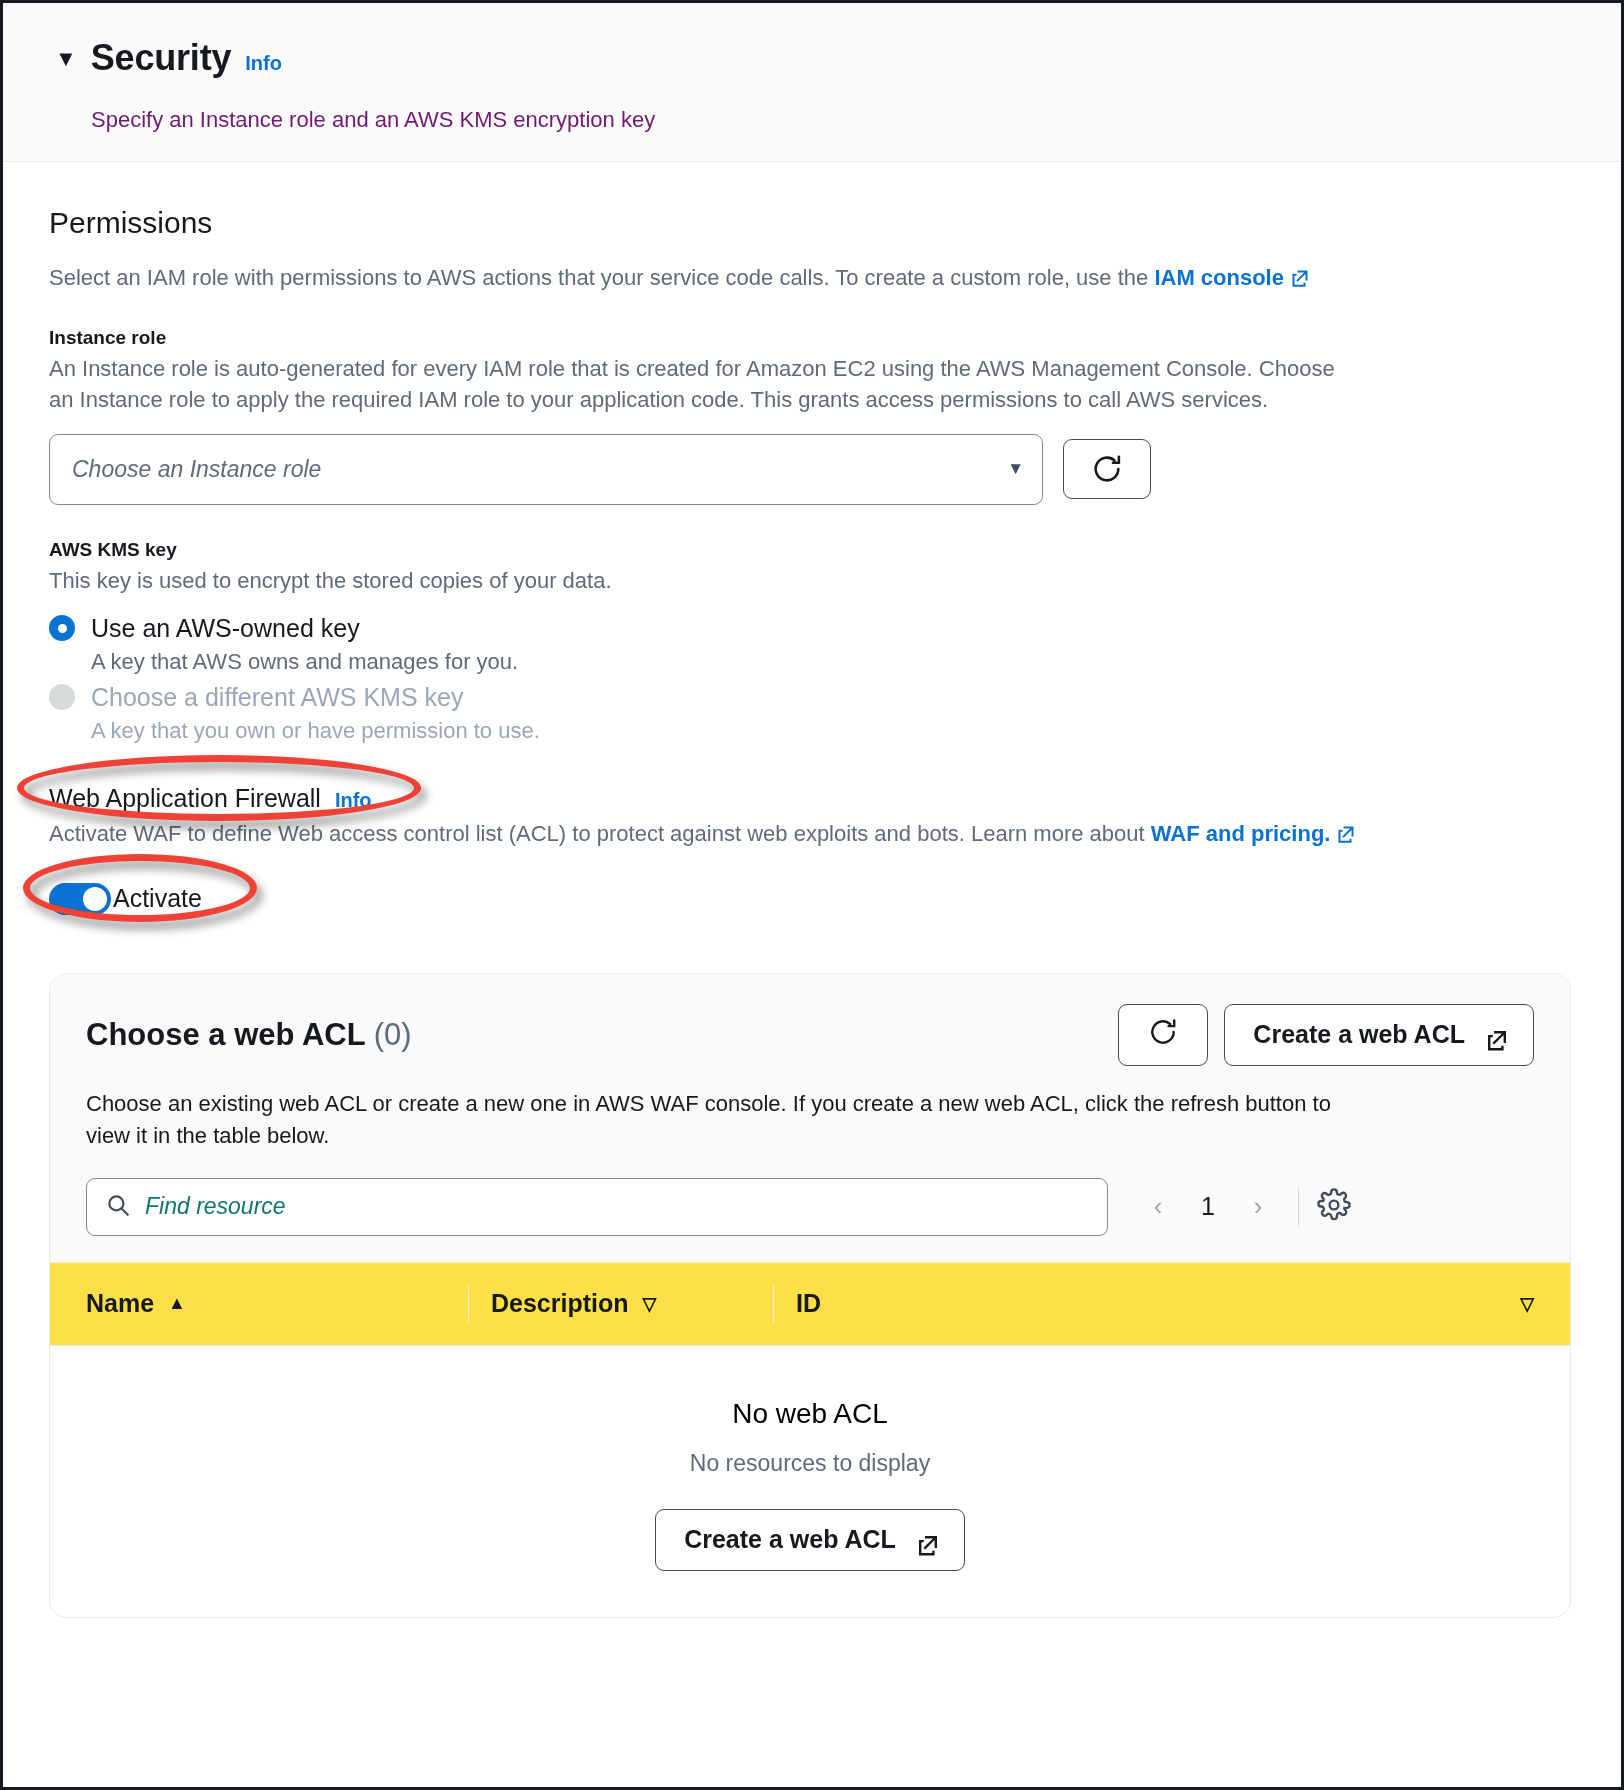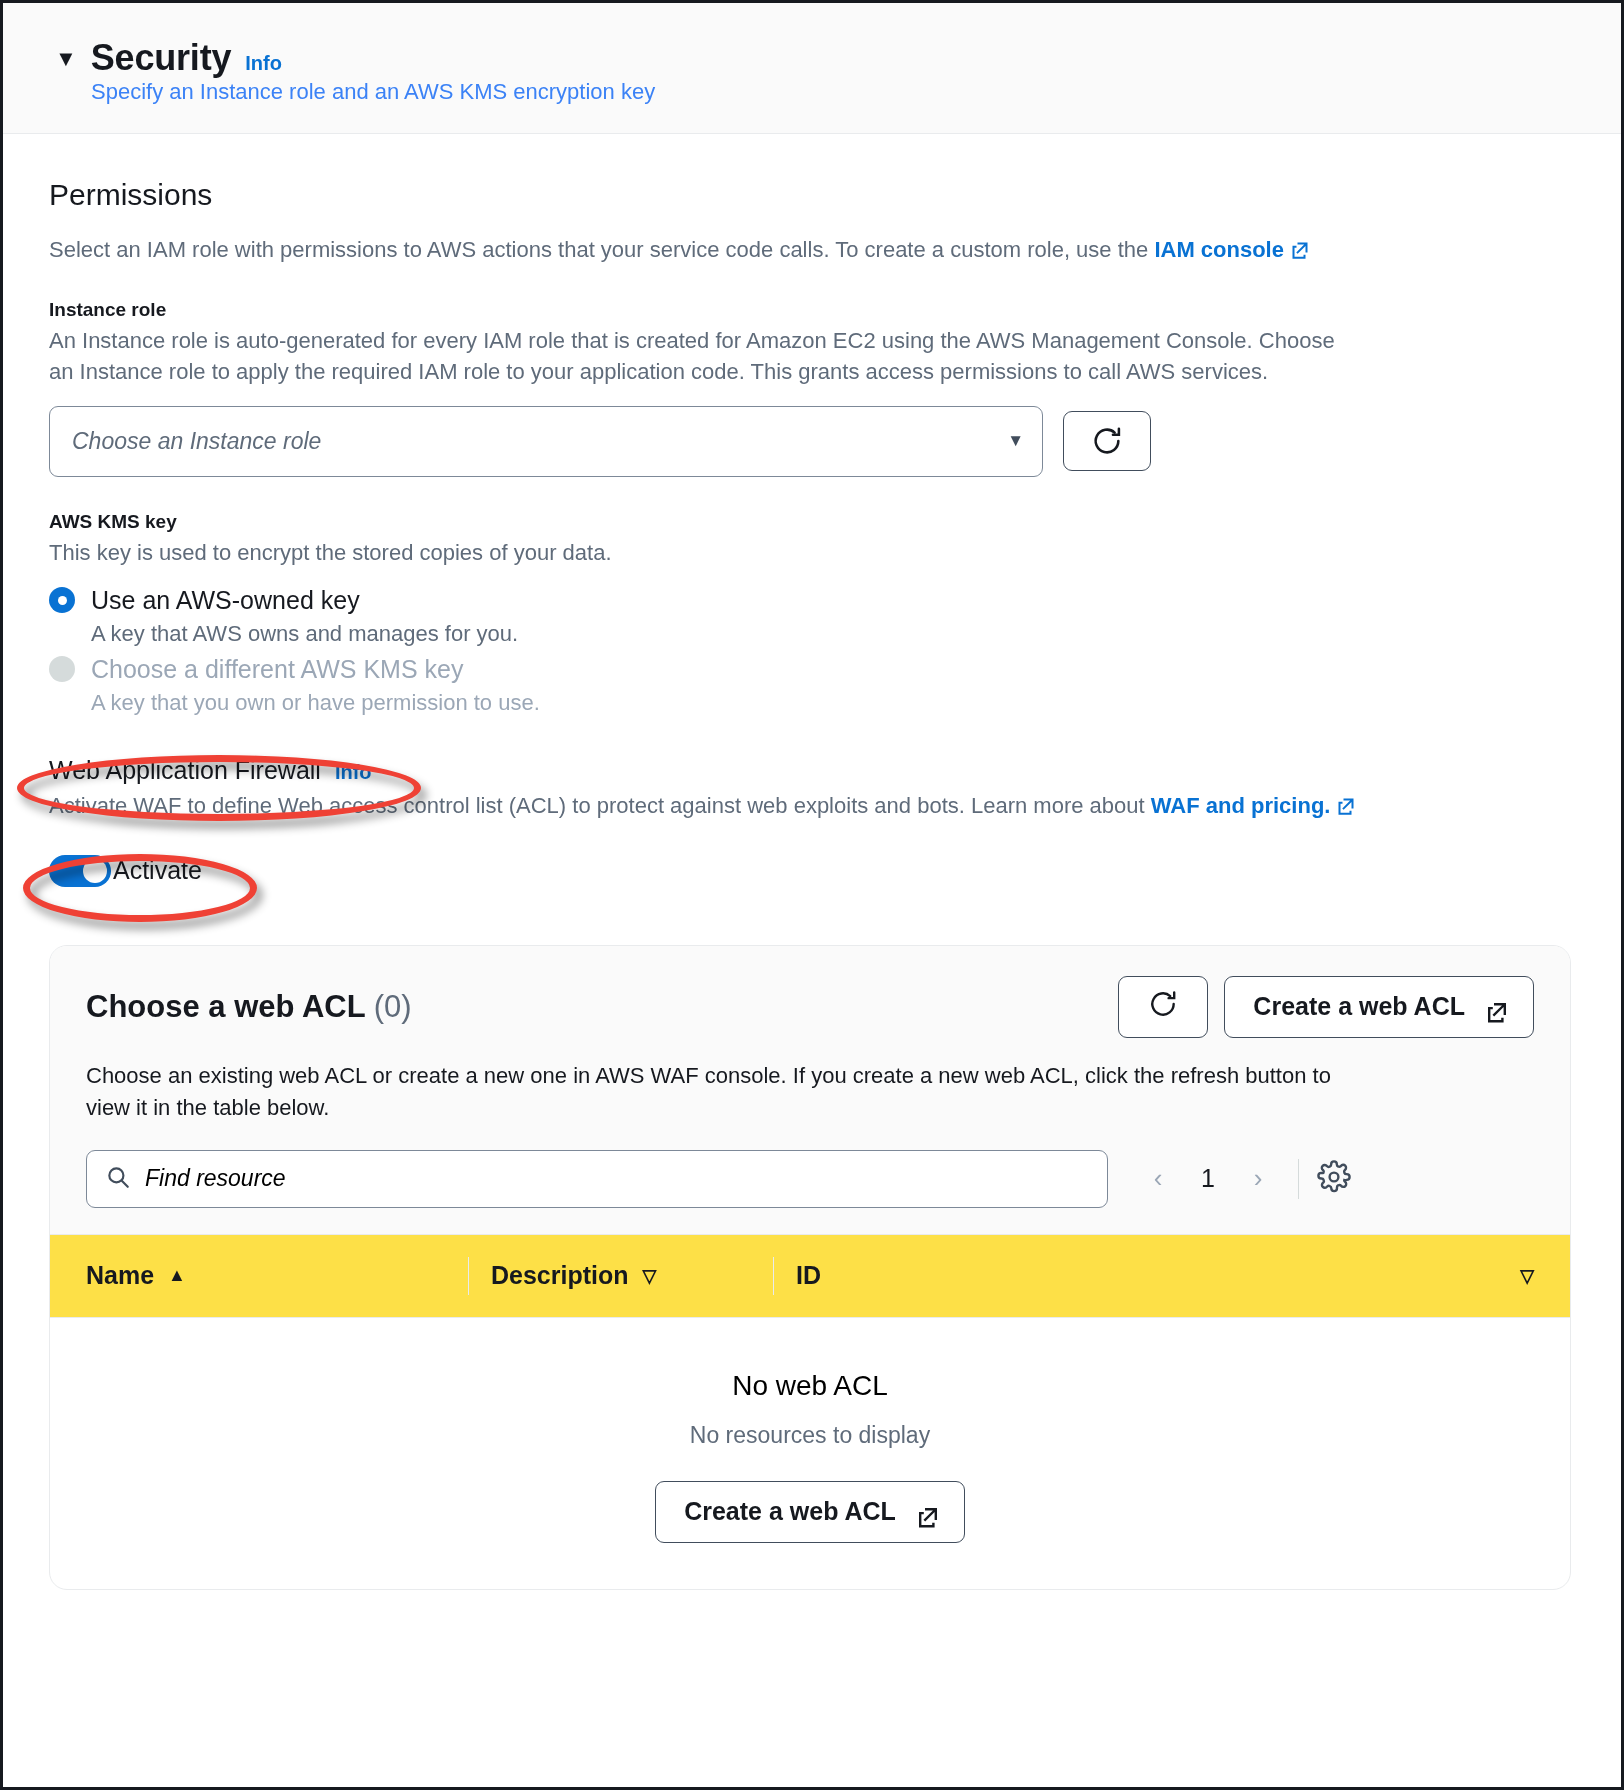--- a/index.html
+++ b/index.html
@@ -46,24 +46,24 @@
     letter-spacing: -0.2px;
   }
   .info-link {
     font-size: 20px;
     font-weight: bold;
     color: #0972d3;
     text-decoration: none;
     cursor: pointer;
   }
   .sec-sub {
-    margin-top: 0;
+    margin-top: 28px;
     margin-left: 36px;
     font-size: 22px;
-    color: #3b82f6;
+    color: #701a75;
   }
 
   
   .body {
     padding: 44px 50px 8px 46px;
   }
 
   .h2 {
     font-size: 30px;
     color: #16191f;
@@ -314,21 +314,21 @@
     border-radius: 9px;
     background: #fff;
     display: flex;
     align-items: center;
     gap: 14px;
     padding: 0 18px;
   }
   .search .ph {
     font-size: 23px;
     font-style: italic;
-    color: #000000;
+    color: #0f766e;
   }
   .pager {
     display: flex;
     align-items: center;
     gap: 6px;
     margin-left: 28px;
   }
   .pg-arrow {
     width: 44px; height: 44px;
     display: flex; align-items: center; justify-content: center;

